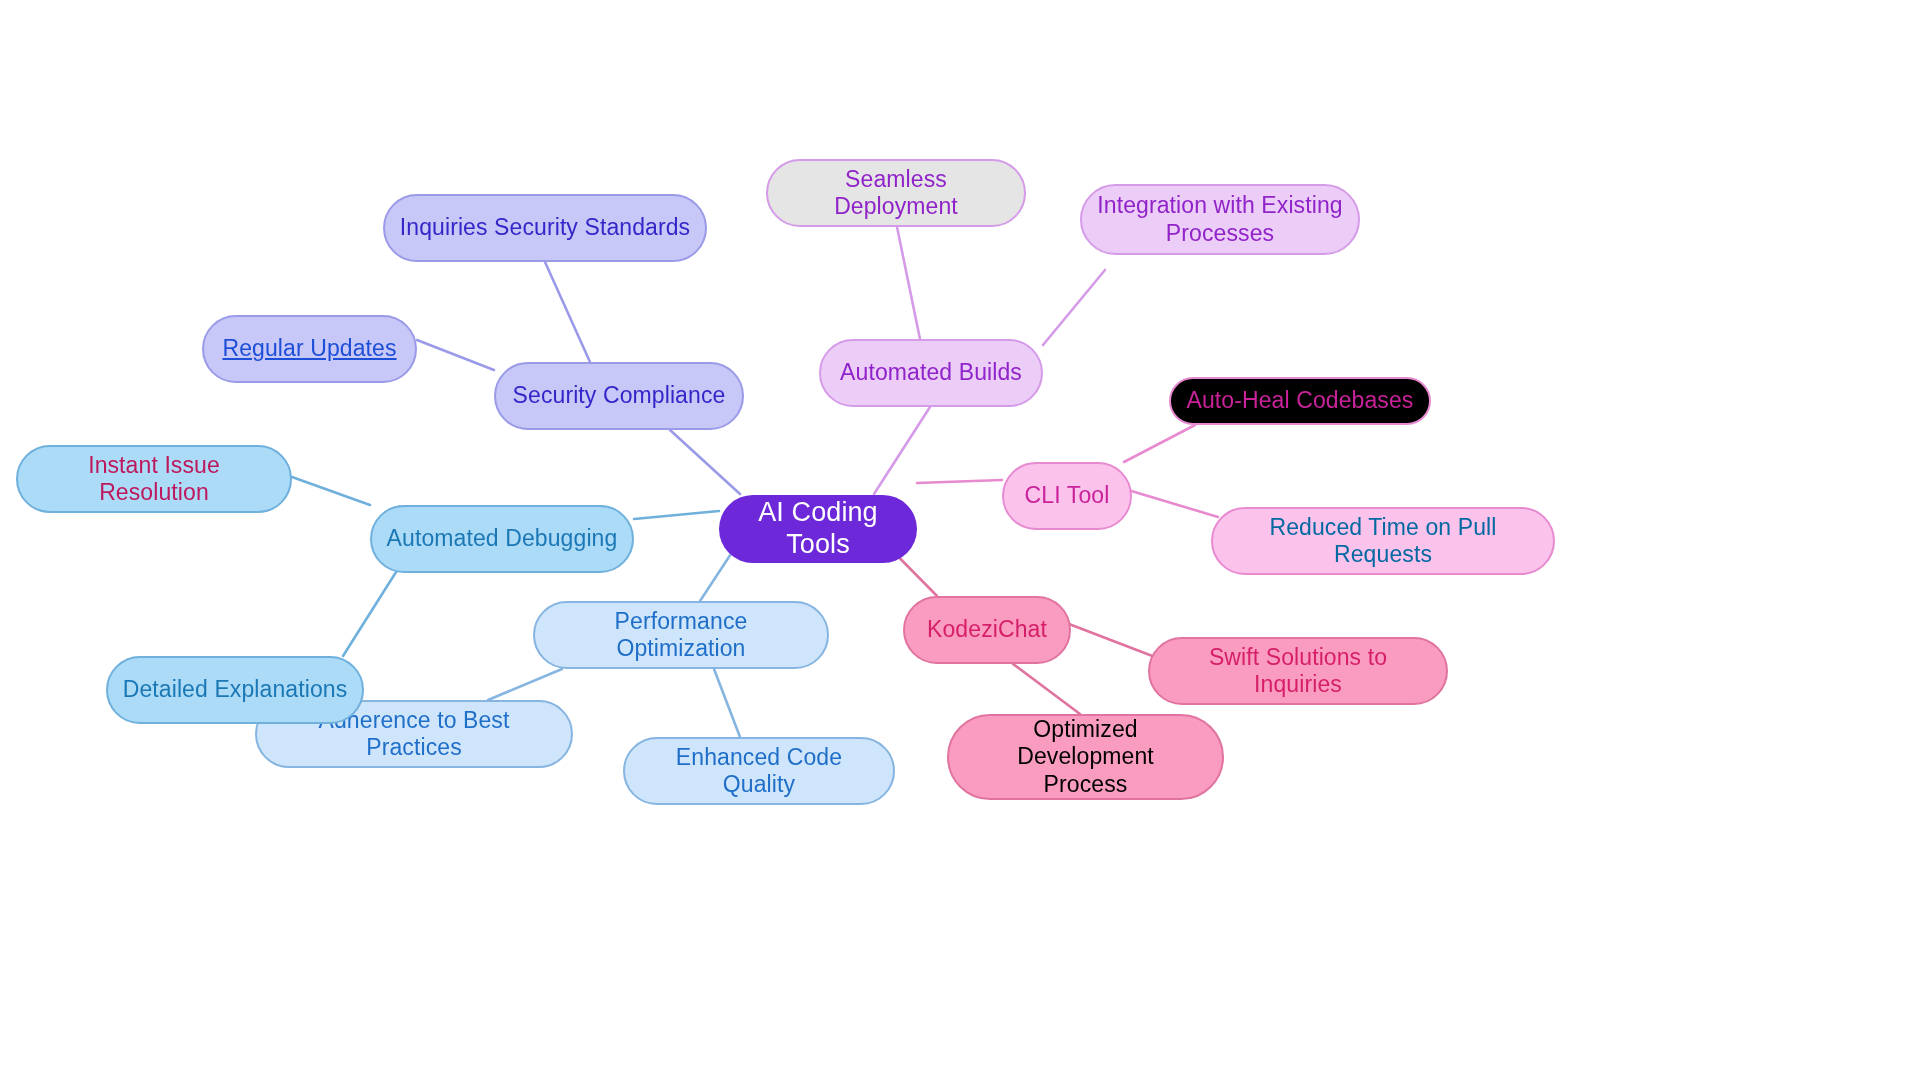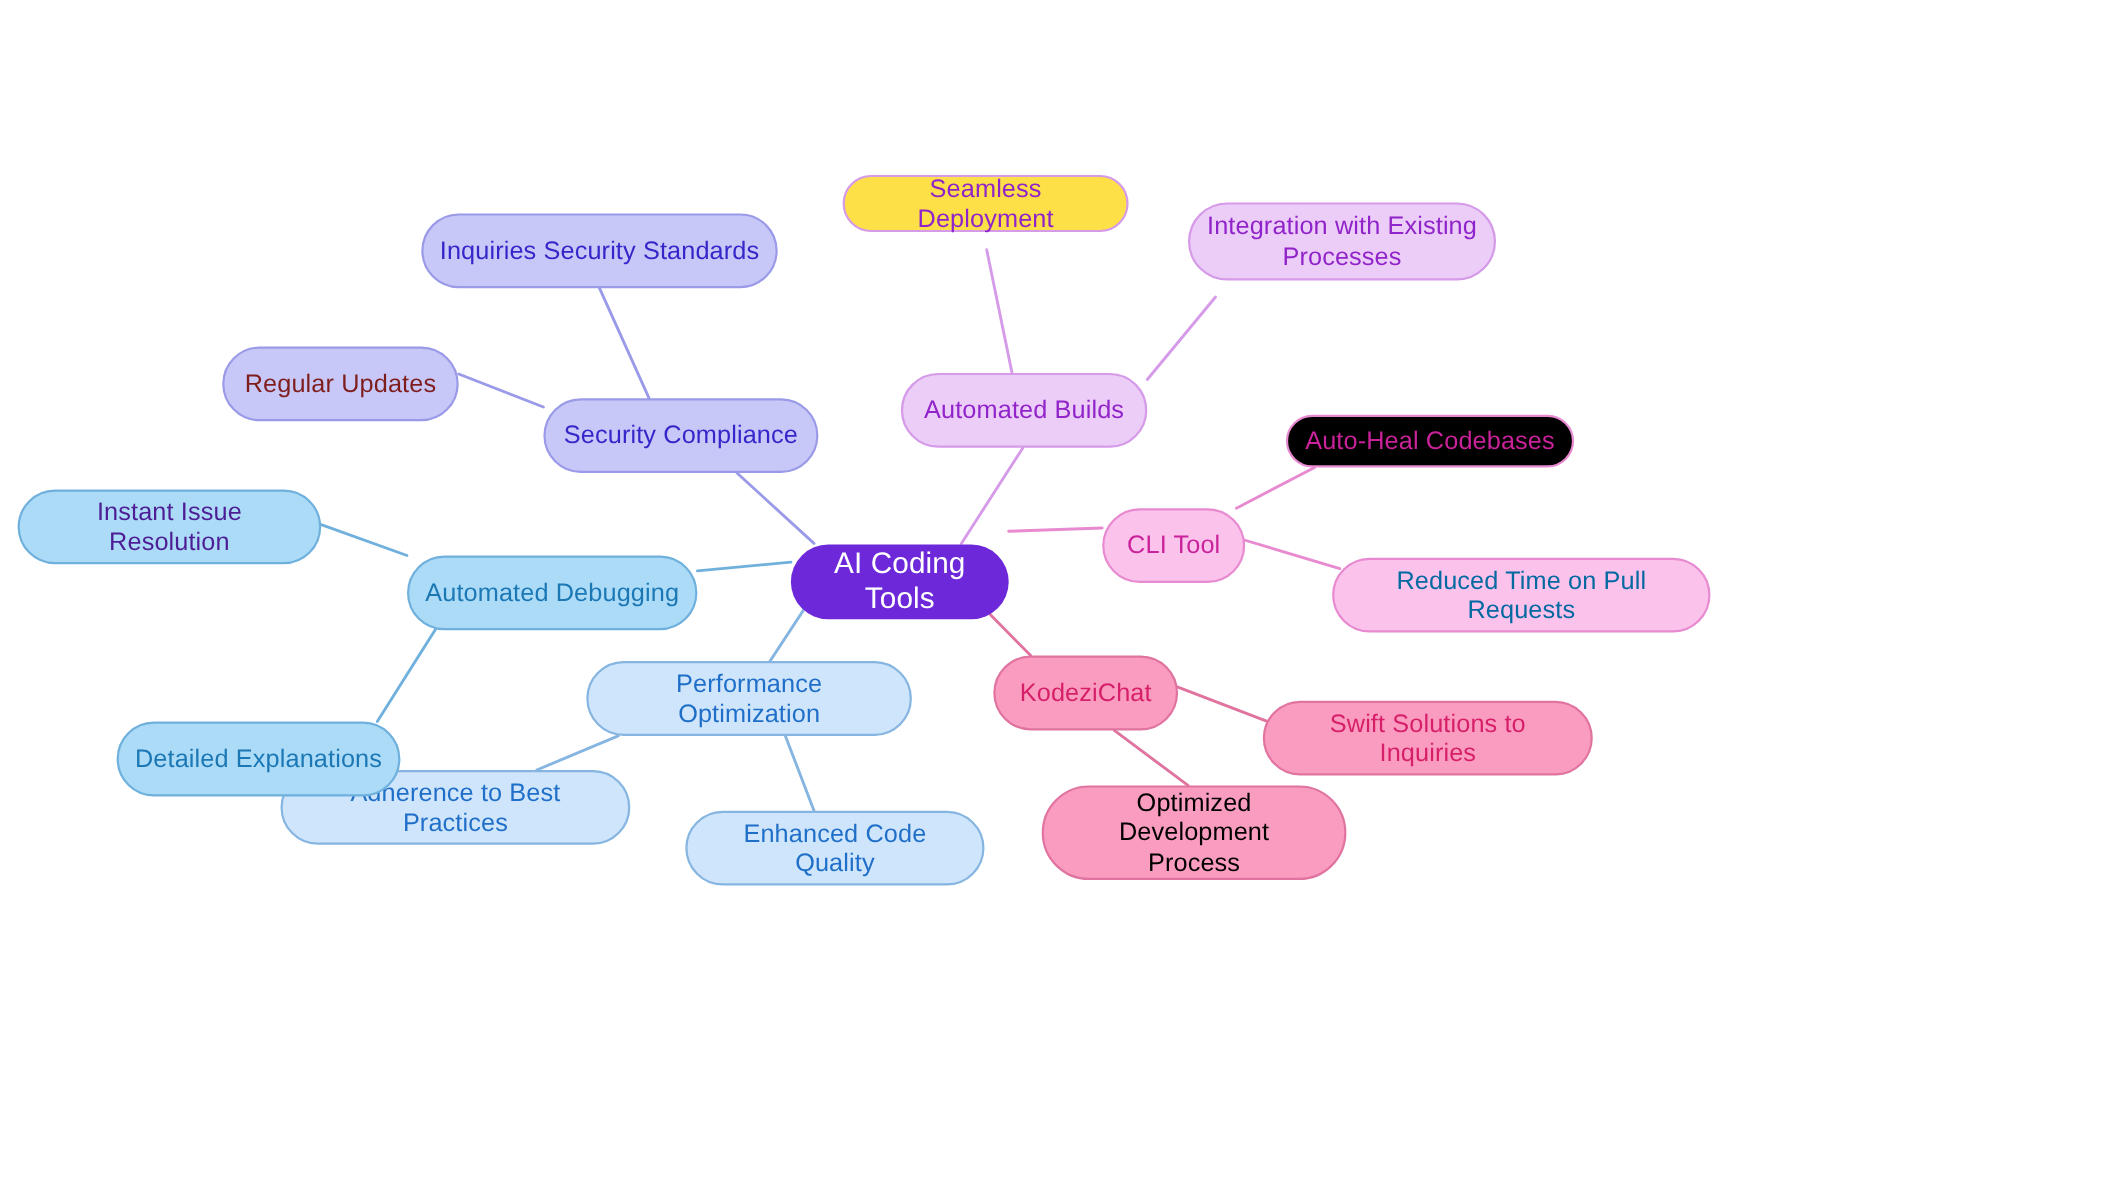--- a/index.html
+++ b/index.html
@@ -67,33 +67,33 @@
       <line x1="748" y1="528" x2="700" y2="601" stroke="#85b5e0" stroke-width="2.6" stroke-linecap="round"></line>
       <line x1="562" y1="669" x2="488" y2="700" stroke="#85b5e0" stroke-width="2.6" stroke-linecap="round"></line>
       <line x1="714" y1="669" x2="740" y2="737" stroke="#85b5e0" stroke-width="2.6" stroke-linecap="round"></line>
       <line x1="719" y1="511" x2="634" y2="519" stroke="#6fb0dd" stroke-width="2.6" stroke-linecap="round"></line>
       <line x1="370" y1="505" x2="292" y2="477" stroke="#6fb0dd" stroke-width="2.6" stroke-linecap="round"></line>
       <line x1="403" y1="561" x2="343" y2="656" stroke="#6fb0dd" stroke-width="2.6" stroke-linecap="round"></line>
     </svg>
   <div id="nodes-layer">
       <div class="node" style="left: 494px; top: 362px; width: 250px; height: 68px; background: rgb(199, 200, 247); color: rgb(53, 38, 201); font-size: 23px; border-color: rgb(154, 154, 232);"><span>Security Compliance</span></div>
       <div class="node" style="left: 383px; top: 194px; width: 324px; height: 68px; background: rgb(199, 200, 247); color: rgb(53, 38, 201); font-size: 23px; border-color: rgb(154, 154, 232);"><span>Inquiries Security Standards</span></div>
-      <div class="node" style="left: 202px; top: 315px; width: 215px; height: 68px; background: rgb(199, 200, 247); color: #7f1d1d; font-size: 23px; border-color: rgb(154, 154, 232);"><span>Regular Updates</span></div>
+      <div class="node" style="left: 202px; top: 315px; width: 215px; height: 68px; background: rgb(199, 200, 247); color: #1d4ed8; font-size: 23px; border-color: rgb(154, 154, 232); text-decoration: underline;"><span>Regular Updates</span></div>
       <div class="node" style="left: 819px; top: 339px; width: 224px; height: 68px; background: rgb(236, 205, 247); color: rgb(144, 35, 201); font-size: 23px; border-color: rgb(213, 154, 232);"><span>Automated Builds</span></div>
-      <div class="node" style="left: 766px; top: 159px; width: 260px; height: 52px; background: #fde047; color: rgb(144, 35, 201); font-size: 23px; border-color: rgb(213, 154, 232);"><span>Seamless Deployment</span></div>
+      <div class="node" style="left: 766px; top: 159px; width: 260px; height: 68px; background: #e5e5e5; color: rgb(144, 35, 201); font-size: 23px; border-color: rgb(213, 154, 232);"><span>Seamless Deployment</span></div>
       <div class="node" style="left: 1080px; top: 184px; width: 280px; height: 71px; background: rgb(236, 205, 247); color: rgb(144, 35, 201); font-size: 23px; border-color: rgb(213, 154, 232);"><span>Integration with Existing
 Processes</span></div>
       <div class="node" style="left: 1002px; top: 462px; width: 130px; height: 68px; background: rgb(251, 194, 236); color: rgb(201, 34, 154); font-size: 23px; border-color: rgb(232, 138, 208);"><span>CLI Tool</span></div>
       <div class="node" style="left: 1169px; top: 377px; width: 262px; height: 48px; background: #000000; color: rgb(201, 34, 154); font-size: 23px; border-color: rgb(232, 138, 208);"><span>Auto-Heal Codebases</span></div>
       <div class="node" style="left: 1211px; top: 507px; width: 344px; height: 68px; background: rgb(251, 194, 236); color: #0369a1; font-size: 23px; border-color: rgb(232, 138, 208);"><span>Reduced Time on Pull Requests</span></div>
       <div class="node" style="left: 903px; top: 596px; width: 168px; height: 68px; background: rgb(250, 156, 192); color: rgb(214, 31, 104); font-size: 23px; border-color: rgb(224, 115, 159);"><span>KodeziChat</span></div>
       <div class="node" style="left: 1148px; top: 637px; width: 300px; height: 68px; background: rgb(250, 156, 192); color: rgb(214, 31, 104); font-size: 23px; border-color: rgb(224, 115, 159);"><span>Swift Solutions to Inquiries</span></div>
       <div class="node" style="left: 947px; top: 714px; width: 277px; height: 86px; background: rgb(250, 156, 192); color: #000000; font-size: 23px; border-color: rgb(224, 115, 159);"><span>Optimized Development
 Process</span></div>
       <div class="node" style="left: 533px; top: 601px; width: 296px; height: 68px; background: rgb(207, 229, 251); color: rgb(31, 111, 201); font-size: 23px; border-color: rgb(133, 181, 224);"><span>Performance Optimization</span></div>
       <div class="node" style="left: 255px; top: 700px; width: 318px; height: 68px; background: rgb(207, 229, 251); color: rgb(31, 111, 201); font-size: 23px; border-color: rgb(133, 181, 224);"><span>Adherence to Best Practices</span></div>
       <div class="node" style="left: 623px; top: 737px; width: 272px; height: 68px; background: rgb(207, 229, 251); color: rgb(31, 111, 201); font-size: 23px; border-color: rgb(133, 181, 224);"><span>Enhanced Code Quality</span></div>
       <div class="node" style="left: 370px; top: 505px; width: 264px; height: 68px; background: rgb(171, 219, 247); color: rgb(28, 120, 181); font-size: 23px; border-color: rgb(111, 176, 221);"><span>Automated Debugging</span></div>
-      <div class="node" style="left: 16px; top: 445px; width: 276px; height: 68px; background: rgb(171, 219, 247); color: #4c1d95; font-size: 23px; border-color: rgb(111, 176, 221);"><span>Instant Issue Resolution</span></div>
+      <div class="node" style="left: 16px; top: 445px; width: 276px; height: 68px; background: rgb(171, 219, 247); color: #be185d; font-size: 23px; border-color: rgb(111, 176, 221);"><span>Instant Issue Resolution</span></div>
       <div class="node" style="left: 106px; top: 656px; width: 258px; height: 68px; background: rgb(171, 219, 247); color: rgb(28, 120, 181); font-size: 23px; border-color: rgb(111, 176, 221);"><span>Detailed Explanations</span></div>
       <div class="node node-root" style="left: 719px; top: 495px; width: 198px; height: 68px; background: #6d28d9; color: rgb(255, 255, 255); font-size: 27px;"><span>AI Coding Tools</span></div>
     </div>
 </div>
 
 </body></html>

